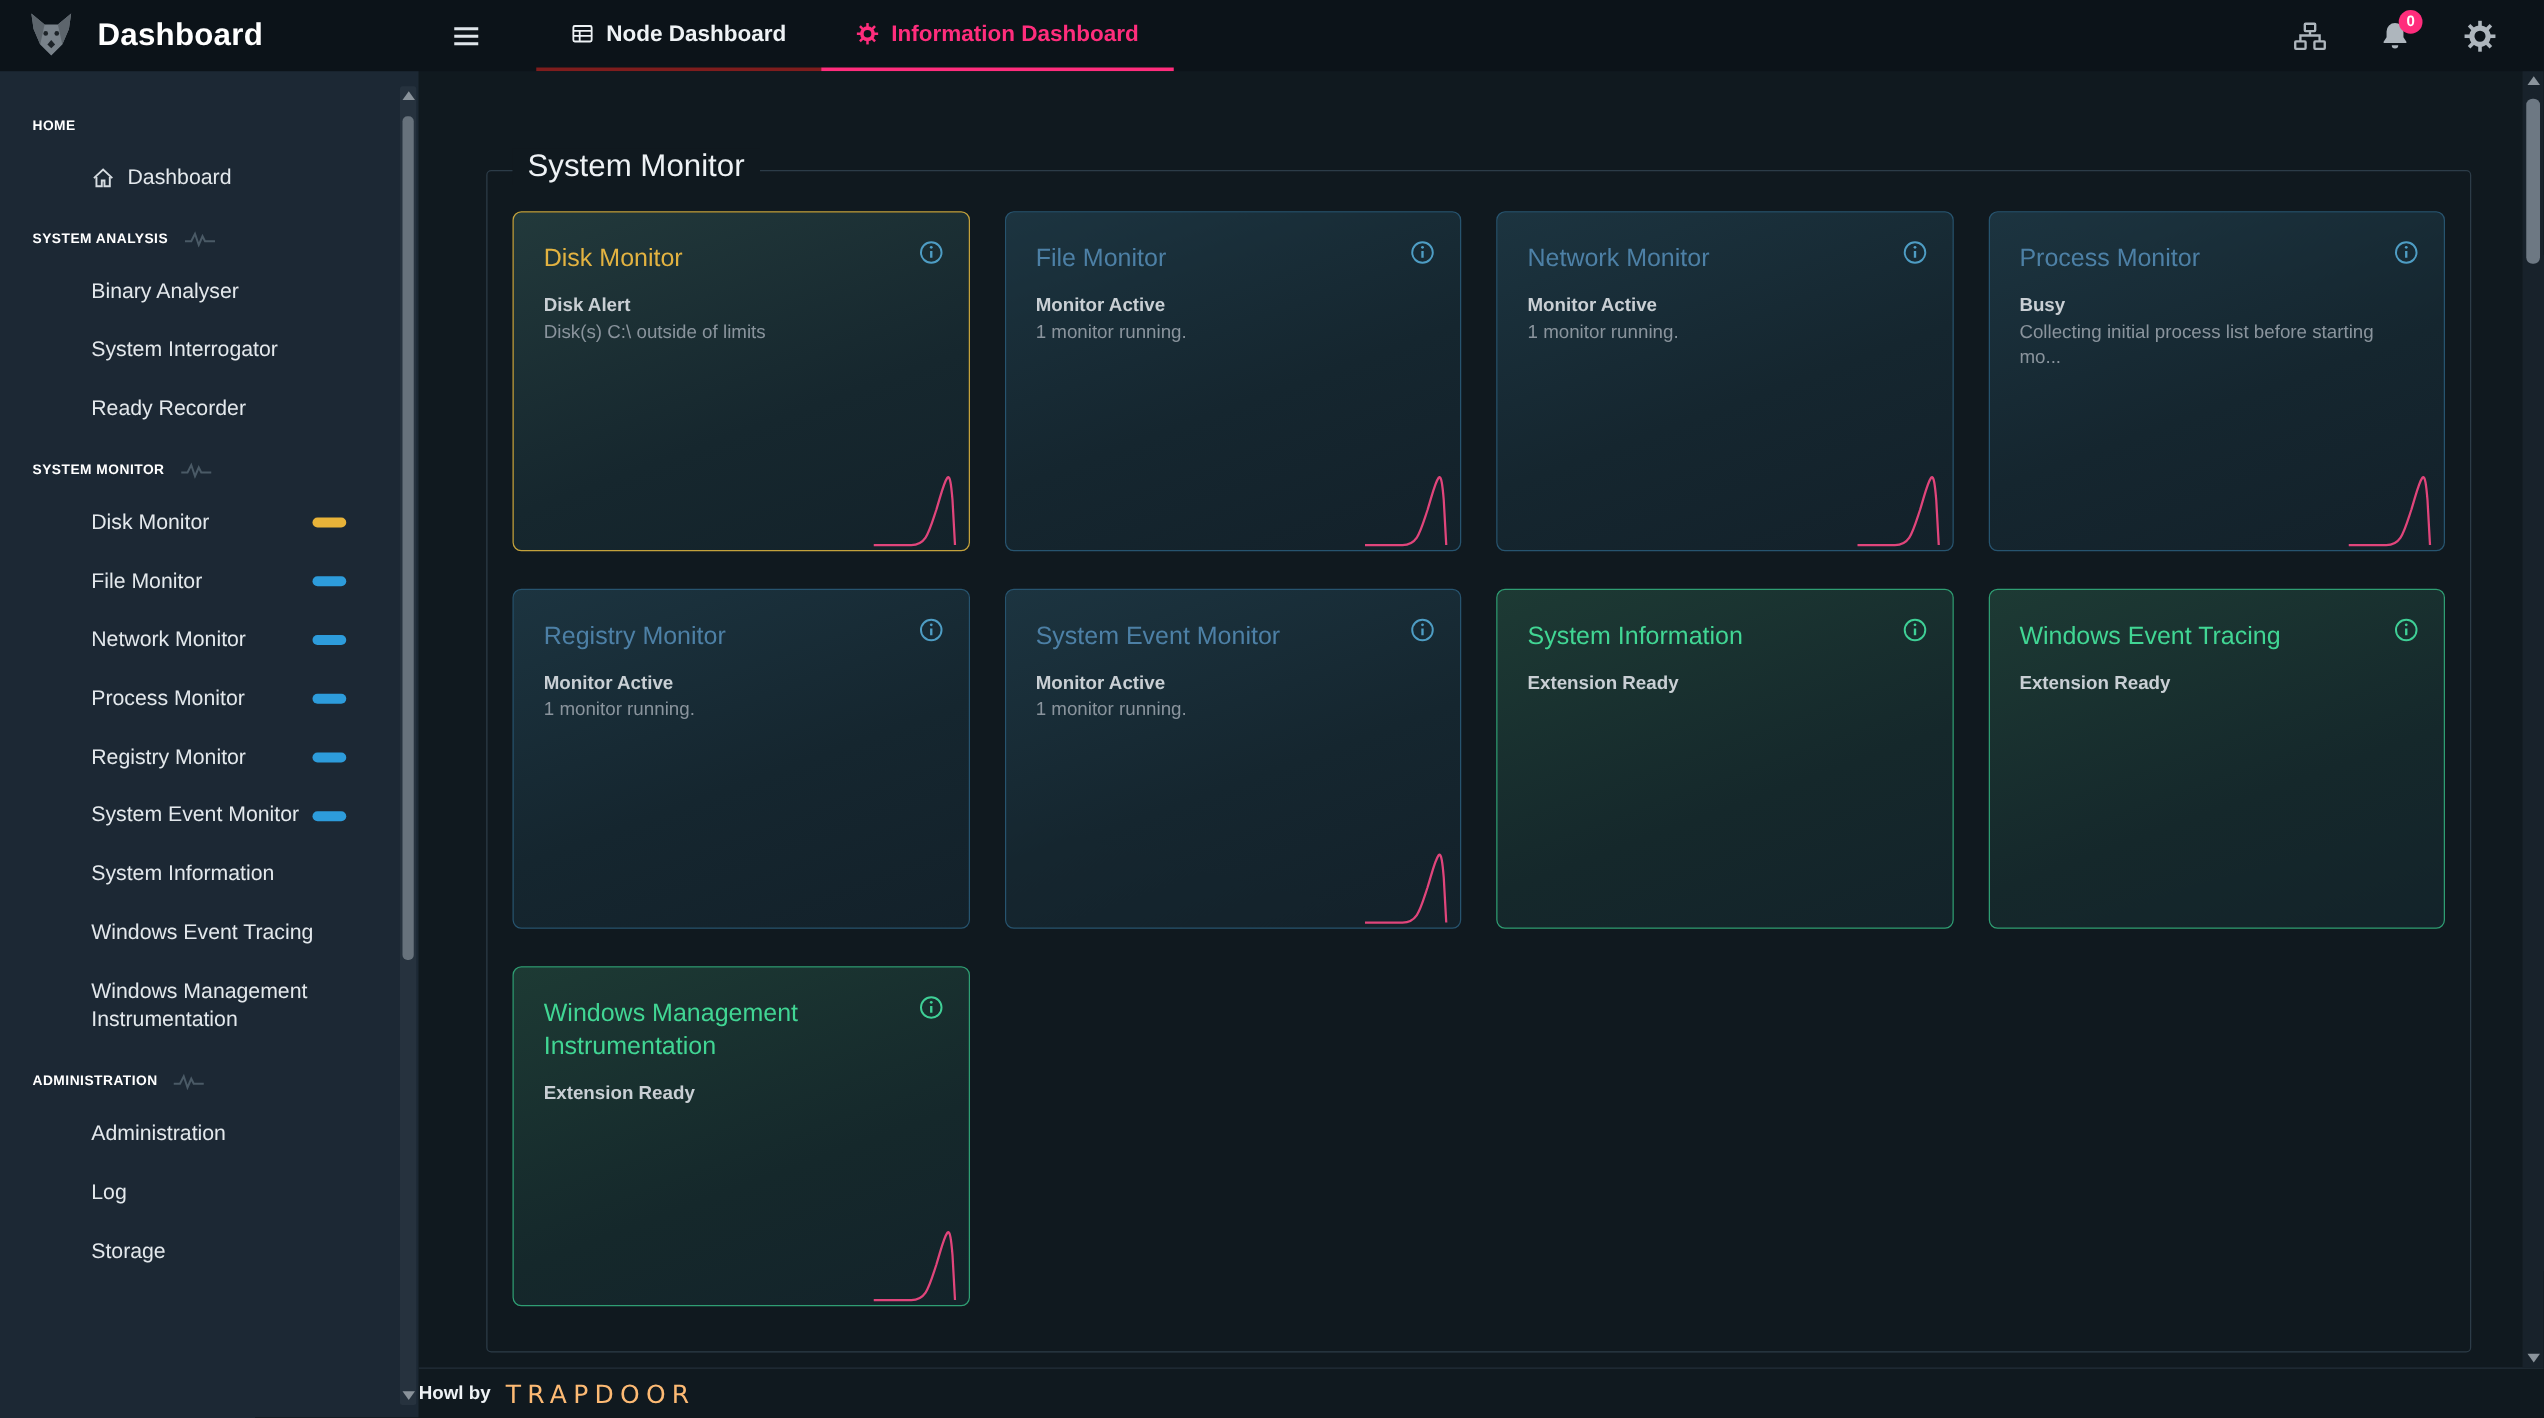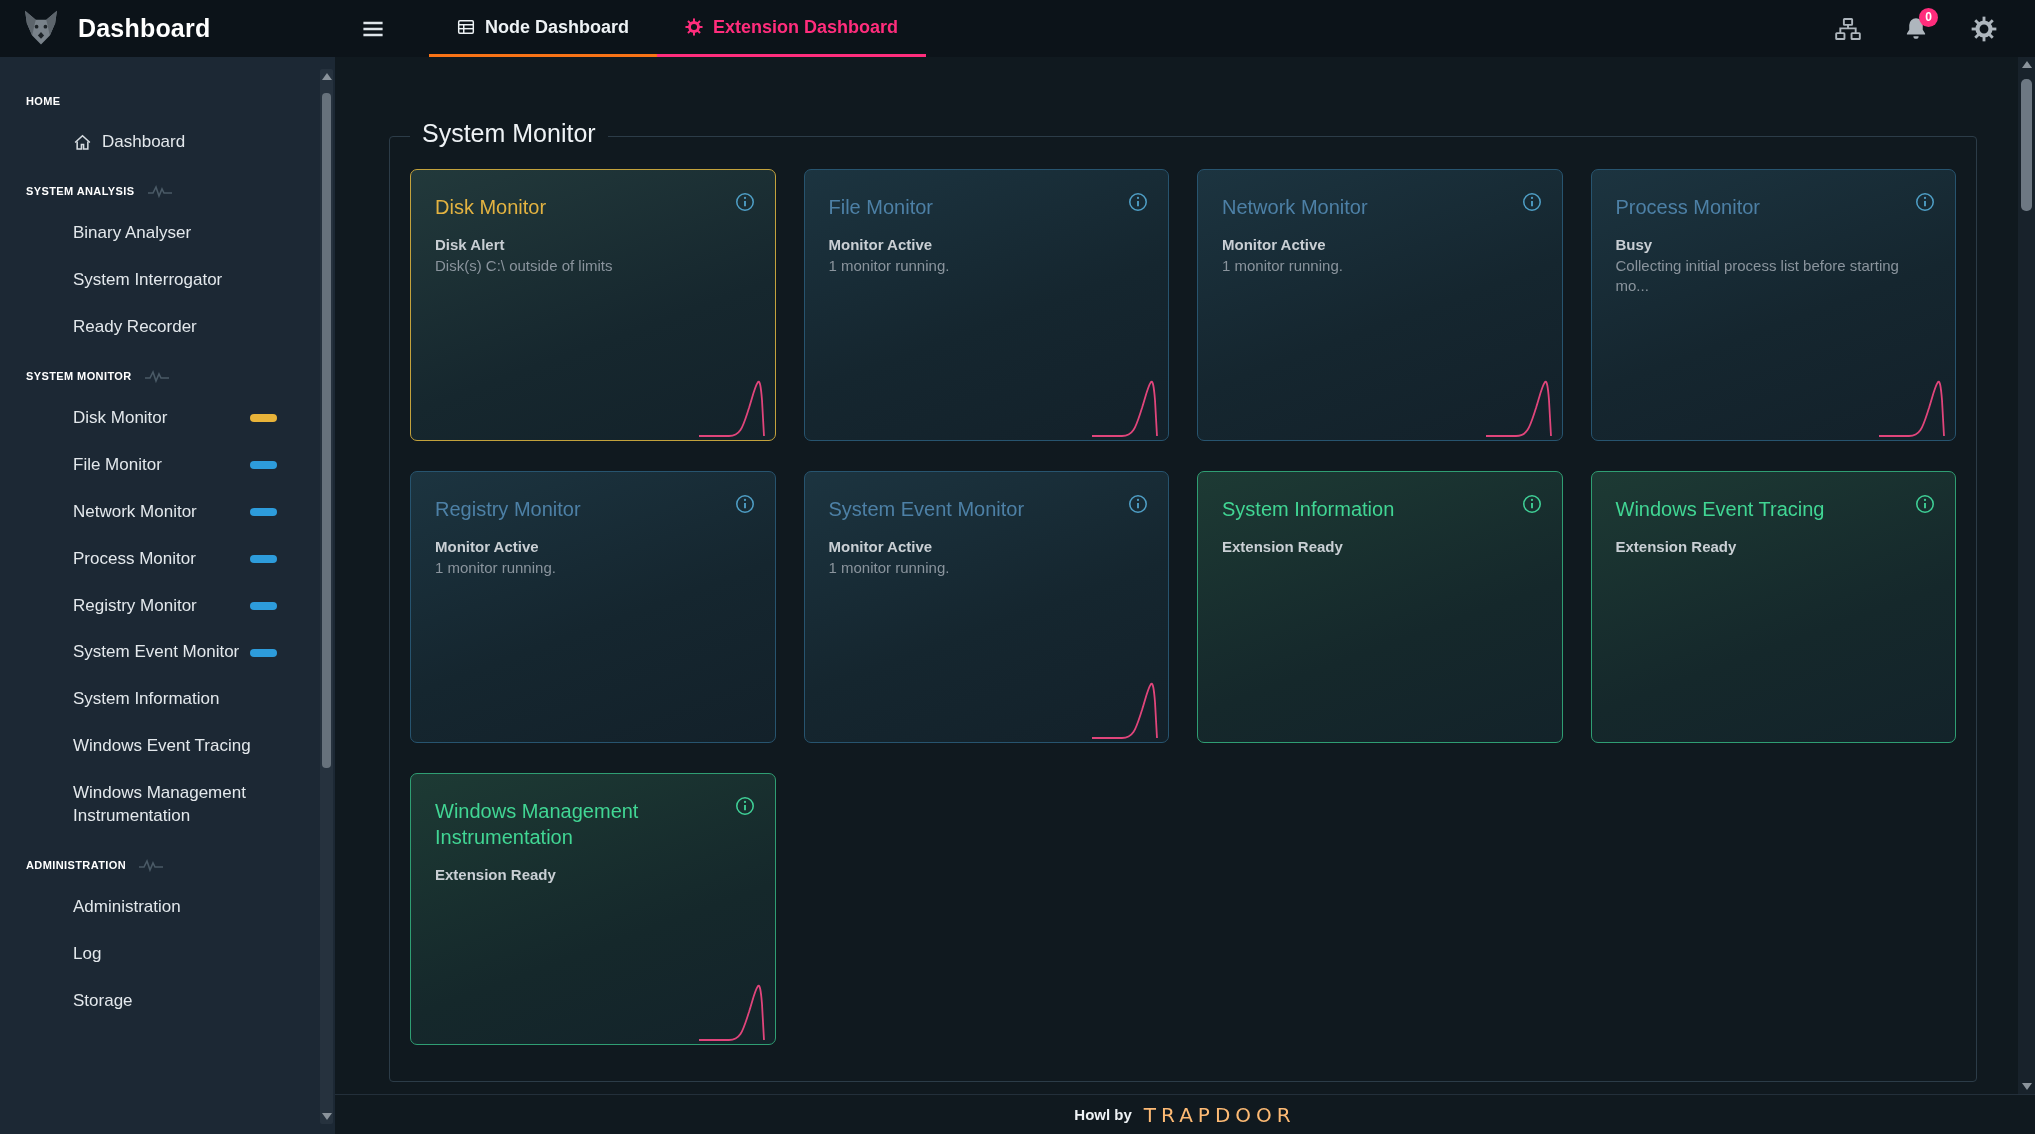--- a/index.html
+++ b/index.html
@@ -7,21 +7,21 @@
     font-family:"Liberation Sans",sans-serif;color:#dde3e8}
 
   
   .topbar{height:57px;background:#0c1319;display:flex;align-items:center;position:relative}
   .brand-area{width:335px;display:flex;align-items:center;gap:14px;padding-left:18px;flex:0 0 335px}
   .app-title{font-size:25px;font-weight:bold;color:#ffffff;letter-spacing:.2px}
   .menu-btn{margin-left:26px;width:26px;height:26px;color:#dfe5ea;cursor:pointer;display:flex;align-items:center}
   .menu-btn svg{width:24px;height:24px}
   .tabs{display:flex;height:100%;margin-left:42px}
   .tab{display:flex;align-items:center;gap:10px;padding:0 28px;background:none;border:none;
-    border-bottom:3px solid #f97316;color:#eef2f5;font-size:18px;font-weight:bold;
+    border-bottom:3px solid #7f1d1d;color:#eef2f5;font-size:18px;font-weight:bold;
     font-family:inherit;cursor:pointer;height:100%}
   .tab .tab-icon{width:18px;height:18px;display:inline-flex}
   .tab .tab-icon svg{width:18px;height:18px}
   .tab.active{color:#ff2d7c;border-bottom-color:#ff2d7c}
   .topbar-right{margin-left:auto;display:flex;align-items:center;gap:42px;padding-right:38px}
   .hicon{width:26px;height:26px;color:#aeb6bd;cursor:pointer;position:relative;display:inline-flex}
   .hicon svg{width:26px;height:26px}
   .badge{position:absolute;top:-8px;right:-9px;min-width:19px;height:19px;border-radius:10px;
     background:#ff2d7c;color:#fff;font-size:12px;font-weight:bold;display:flex;
     align-items:center;justify-content:center;padding:0 4px}
@@ -74,21 +74,21 @@
   .card-green .card-info{color:#3fcf96}
   .spark{position:absolute;bottom:0;right:2px;width:78px;height:64px;color:#e0457b;pointer-events:none}
   .spark svg{width:78px;height:64px}
 
   
   .vscroll{position:absolute;top:0;right:0;bottom:40px;width:17px;background:#18222b}
   .vscroll .thumb{position:absolute;top:22px;left:3px;width:11px;height:132px;background:#6d7883;border-radius:5px;cursor:grab}
 
   
   .footer{height:40px;border-top:1px solid #232f3a;display:flex;align-items:center;
-    justify-content:center;gap:12px}
+    gap:12px}
   .footer .credit{font-size:15px;font-weight:bold;color:#eef2f5}
   .footer .brand{font-size:20px;color:#fdba74;letter-spacing:5px;font-weight:400;
     font-family:"DejaVu Sans","Liberation Sans",sans-serif}
 </style>
 </head>
 <body>
 
 <header class="topbar">
   <div class="brand-area">
     <span style="display:inline-flex">
@@ -129,21 +129,21 @@
               <rect x="8.9" y="0.5" width="2.2" height="4.6" transform="rotate(90 10 10)"></rect>
               <rect x="8.9" y="0.5" width="2.2" height="4.6" transform="rotate(135 10 10)"></rect>
               <rect x="8.9" y="0.5" width="2.2" height="4.6" transform="rotate(180 10 10)"></rect>
               <rect x="8.9" y="0.5" width="2.2" height="4.6" transform="rotate(225 10 10)"></rect>
               <rect x="8.9" y="0.5" width="2.2" height="4.6" transform="rotate(270 10 10)"></rect>
               <rect x="8.9" y="0.5" width="2.2" height="4.6" transform="rotate(315 10 10)"></rect>
             </g>
             <circle cx="10" cy="10" r="5" fill="none" stroke="currentColor" stroke-width="3.2"></circle>
           </svg>
         </span>
-        <span>Extension Dashboard</span>
+        <span>Information Dashboard</span>
       </button>
     </nav>
   <div class="topbar-right">
     <span class="hicon">
       <svg viewBox="0 0 22 20" fill="none" stroke="currentColor" stroke-width="1.6">
         <rect x="7.5" y="1.5" width="7" height="5" rx="0.5"></rect>
         <rect x="1" y="13.5" width="7" height="5" rx="0.5"></rect>
         <rect x="14" y="13.5" width="7" height="5" rx="0.5"></rect>
         <path d="M11 6.5v3M11 9.5H4.5v4M11 9.5h6.5v4"></path>
       </svg>

